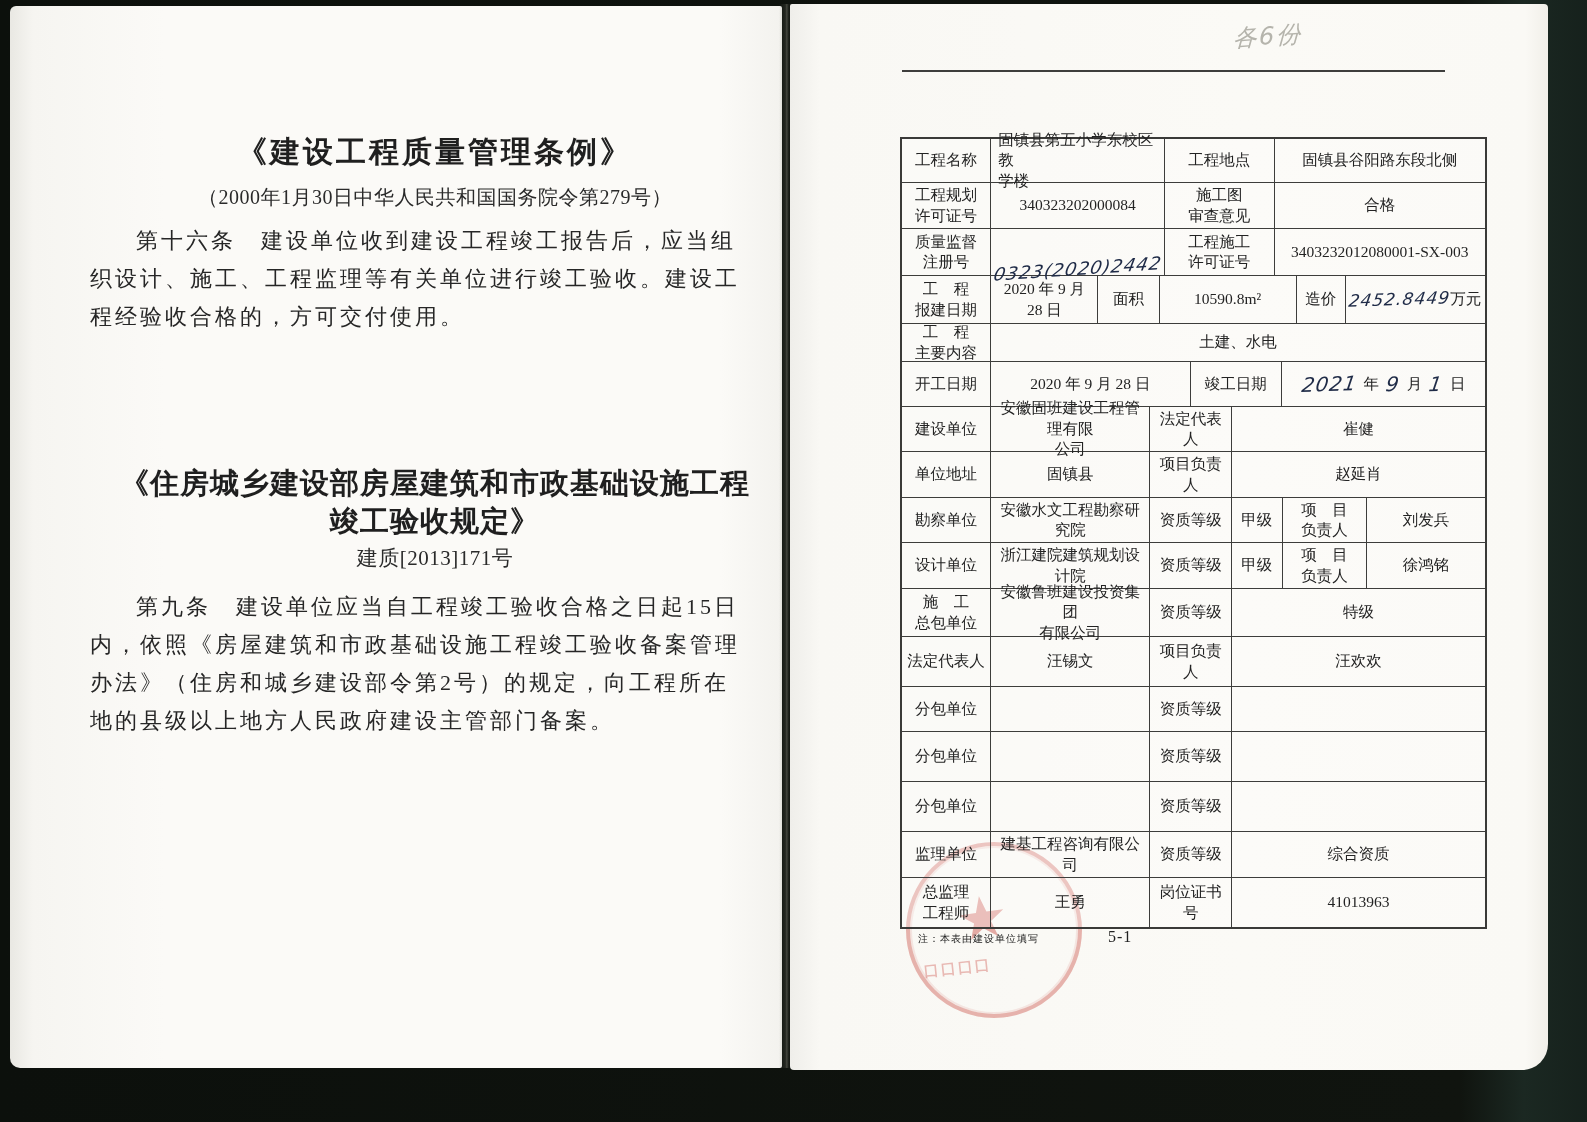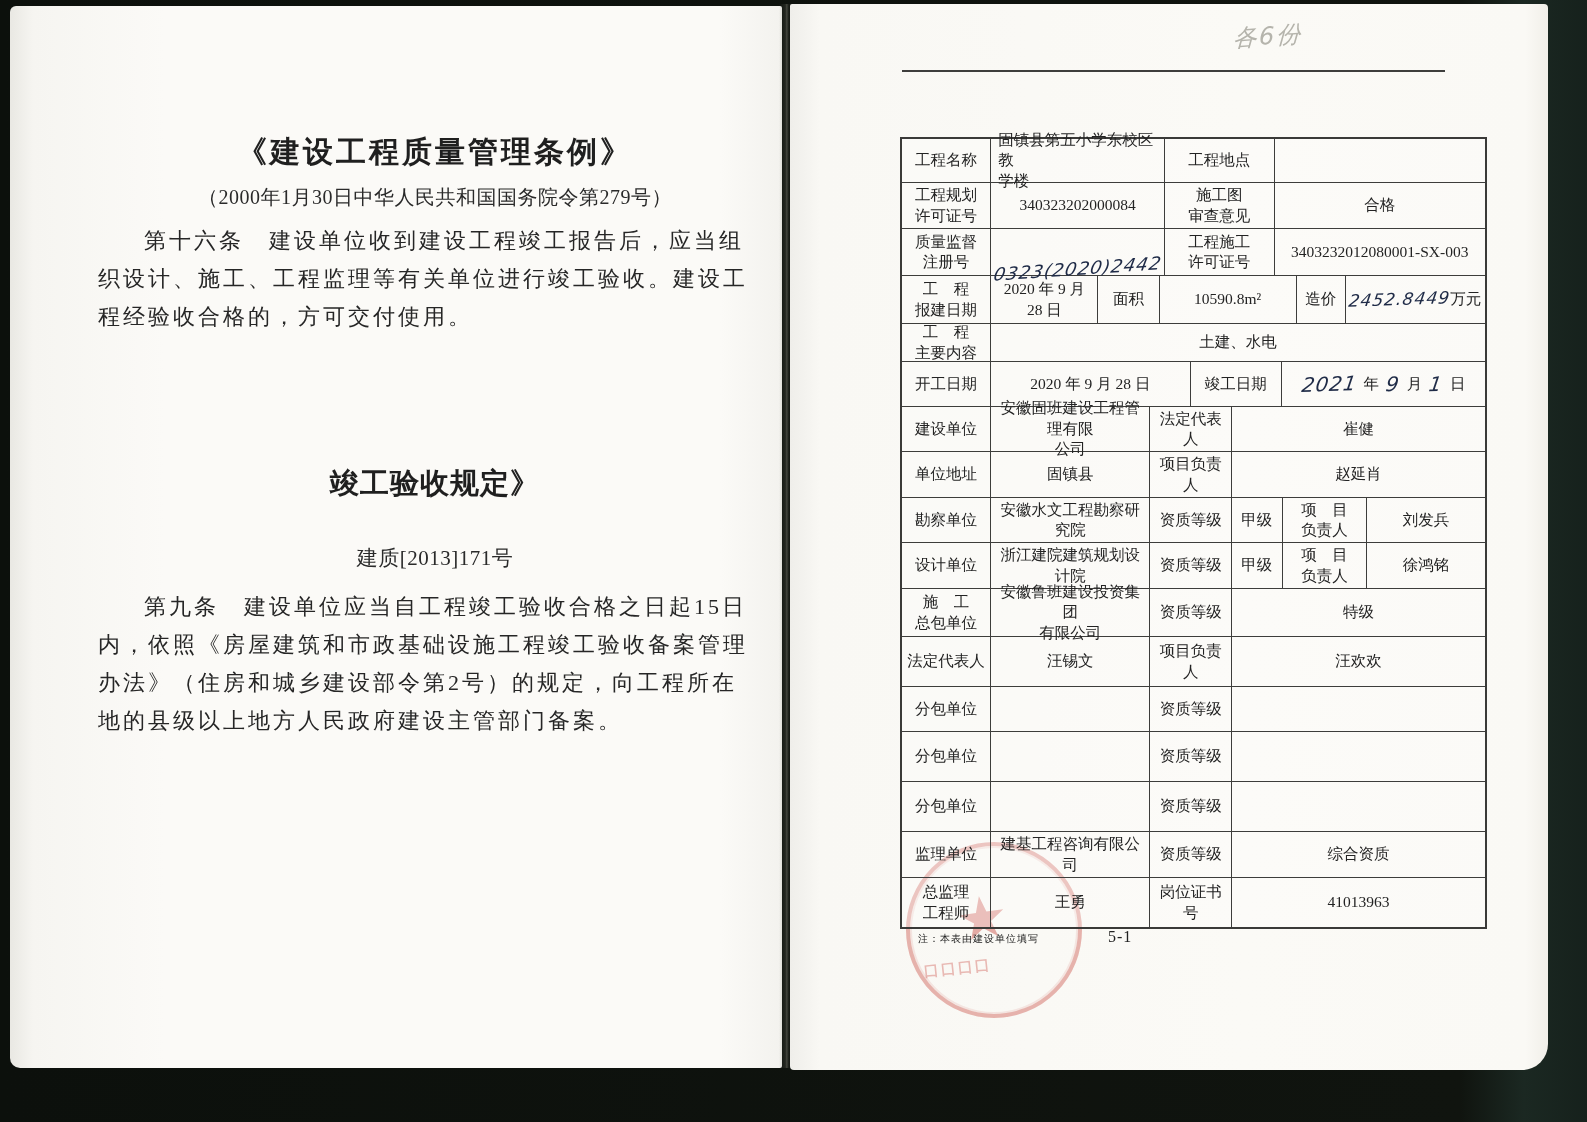--- a/index.html
+++ b/index.html
@@ -24,21 +24,21 @@
   .spine{
     position:absolute;left:779px;top:4px;width:14px;height:1064px;
     background:linear-gradient(90deg,rgba(60,60,52,0) 0%,rgba(90,90,80,.28) 45%,rgba(130,130,118,.45) 55%,rgba(90,90,80,.12) 70%,rgba(60,60,52,0) 100%);
   }
   
   .ltext{position:absolute;left:80px;width:690px;}
   .sec-title{font-weight:bold;font-size:30px;letter-spacing:3px;text-align:center;color:#1f1f1f;}
   .sec-title2{font-weight:bold;font-size:29px;letter-spacing:1px;text-align:center;line-height:38px;color:#1f1f1f;}
   .sec-sub{font-size:20px;letter-spacing:.5px;text-align:center;color:#2a2a2a;}
   .para{font-size:22px;letter-spacing:3px;line-height:38px;color:#262626;}
-  .para .line{height:38px;margin-left:8px;}
+  .para .line{height:38px;}
   .para .indent{padding-left:46px;}
   
   .pencil{font-family:"DejaVu Sans",sans-serif;font-style:italic;font-size:24px;color:#b5b4ac;transform:rotate(-4deg) skewX(-6deg);letter-spacing:2px;}
   .toprule{height:2px;background:#3e3e3c;}
   .tbl-title{font-weight:bold;font-size:21px;letter-spacing:3px;text-align:center;color:#1e1e1e;}
   .gtable{position:absolute;border:2px solid #3a3a38;box-sizing:border-box;background:rgba(255,255,255,.25);}
   .trow{display:flex;border-bottom:1.6px solid #3d3d3b;box-sizing:border-box;}
   .trow:last-child{border-bottom:none;}
   .tcell{
     box-sizing:border-box;border-right:1.6px solid #3d3d3b;
@@ -88,20 +88,21 @@
   <div class="page page-left">
     <div class="ltext sec-title abs" style="top:126px;">《建设工程质量管理条例》</div>
     <div class="ltext sec-sub abs" style="top:178px;">（2000年1月30日中华人民共和国国务院令第279号）</div>
     <div class="ltext para abs" style="top:216px;">
       <div class="line indent">第十六条　建设单位收到建设工程竣工报告后，应当组</div>
       <div class="line">织设计、施工、工程监理等有关单位进行竣工验收。建设工</div>
       <div class="line">程经验收合格的，方可交付使用。</div>
     </div>
 
     <div class="ltext sec-title2 abs" style="top:458px;">
+      <div>《住房城乡建设部房屋建筑和市政基础设施工程</div>
       <div>竣工验收规定》</div>
     </div>
     <div class="ltext sec-sub abs" style="top:538px;font-size:21px;">建质[2013]171号</div>
     <div class="ltext para abs" style="top:582px;">
       <div class="line indent">第九条　建设单位应当自工程竣工验收合格之日起15日</div>
       <div class="line">内，依照《房屋建筑和市政基础设施工程竣工验收备案管理</div>
       <div class="line">办法》（住房和城乡建设部令第2号）的规定，向工程所在</div>
       <div class="line">地的县级以上地方人民政府建设主管部门备案。</div>
     </div>
   </div>
@@ -119,20 +120,21 @@
       <div class="stamp-txt">囗囗囗囗</div>
     </div>
 
     <div class="gtable abs" style="left:110px;top:133px;width:587px;">
 
       <div class="trow" style="height:44px">
         <div class="tcell ca">工程名称</div>
         <div class="tcell cb tl">固镇县第五小学东校区教
 学楼</div>
         <div class="tcell cc">工程地点</div>
+        <div class="tcell cd last">固镇县谷阳路东段北侧</div>
       </div>
 
       <div class="trow" style="height:46px">
         <div class="tcell ca">工程规划
 许可证号</div>
         <div class="tcell cb">340323202000084</div>
         <div class="tcell cc">施工图
 审查意见</div>
         <div class="tcell cd last">合格</div>
       </div>

